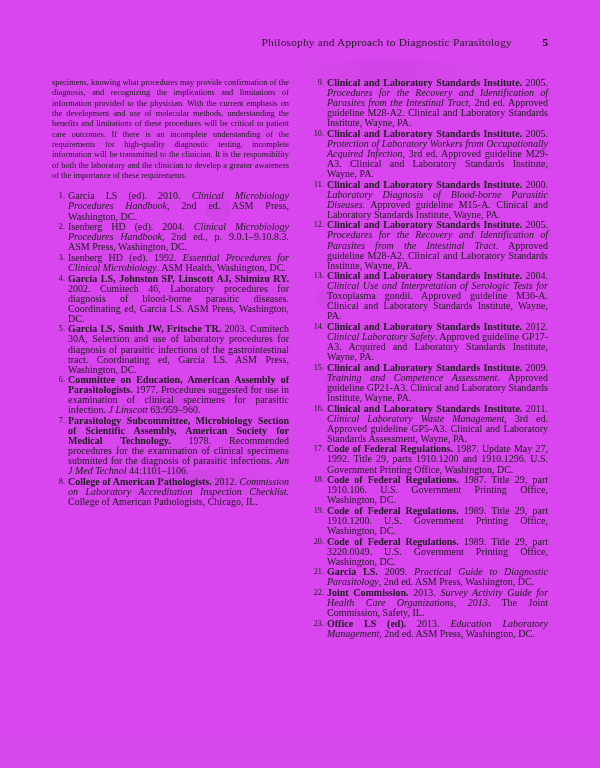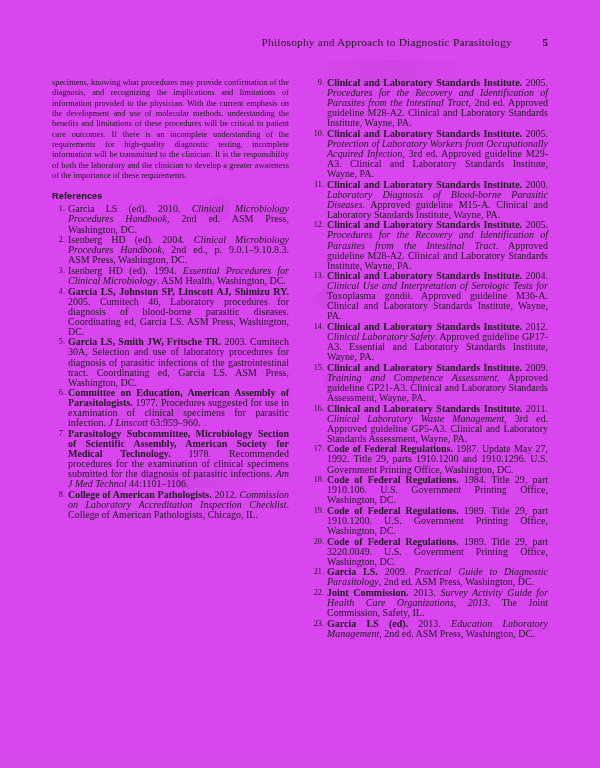--- a/index.html
+++ b/index.html
@@ -142,50 +142,49 @@
 
   <div class="running-head">
     <div class="running-head-title">Philosophy and Approach to Diagnostic Parasitology</div>
     <div class="running-head-pagenum">5</div>
   </div>
 
   <div class="columns">
 
     <div class="col">
       <p class="body-para">specimens, knowing what procedures may provide confirmation of the diagnosis, and recognizing the implications and limitations of information provided to the physician. With the current emphasis on the development and use of molecular methods, understanding the benefits and limitations of these procedures will be critical to patient care outcomes. If there is an incomplete understanding of the requirements for high-quality diagnostic testing, incomplete information will be transmitted to the clinician. It is the responsibility of both the laboratory and the clinician to develop a greater awareness of the importance of these requirements.</p>
-      <div class="refs-heading">References</div>
       <ol class="ref-list" id="ref-list-left">
           <li class="ref-item"><span>Garcia LS (ed). 2010. </span><span class="it">Clinical Microbiology Procedures Handbook</span><span>, 2nd ed. ASM Press, Washington, DC.</span></li>
           <li class="ref-item"><span>Isenberg HD (ed). 2004. </span><span class="it">Clinical Microbiology Procedures Handbook</span><span>, 2nd ed., p. 9.0.1–9.10.8.3. ASM Press, Washington, DC.</span></li>
-          <li class="ref-item"><span>Isenberg HD (ed). 1994. </span><span class="it">Essential Procedures for Clinical Microbiology</span><span>. ASM Health, Washington, DC.</span></li>
-          <li class="ref-item"><span class="bd">Garcia LS, Johnston SP, Linscott AJ, Shimizu RY.</span><span> 2005. Cumitech 46, Laboratory procedures for diagnosis of blood-borne parasitic diseases. Coordinating ed, Garcia LS. ASM Press, Washington, DC.</span></li>
+          <li class="ref-item"><span>Isenberg HD (ed). 1992. </span><span class="it">Essential Procedures for Clinical Microbiology</span><span>. ASM Health, Washington, DC.</span></li>
+          <li class="ref-item"><span class="bd">Garcia LS, Johnston SP, Linscott AJ, Shimizu RY.</span><span> 2002. Cumitech 46, Laboratory procedures for diagnosis of blood-borne parasitic diseases. Coordinating ed, Garcia LS. ASM Press, Washington, DC.</span></li>
           <li class="ref-item"><span class="bd">Garcia LS, Smith JW, Fritsche TR.</span><span> 2003. Cumitech 30A, Selection and use of laboratory procedures for diagnosis of parasitic infections of the gastrointestinal tract. Coordinating ed, Garcia LS. ASM Press, Washington, DC.</span></li>
           <li class="ref-item"><span class="bd">Committee on Education, American Assembly of Parasitologists.</span><span> 1977. Procedures suggested for use in examination of clinical specimens for parasitic infection. </span><span class="it">J Linscott</span><span> 63:959–960.</span></li>
           <li class="ref-item"><span class="bd">Parasitology Subcommittee, Microbiology Section of Scientific Assembly, American Society for Medical Technology.</span><span> 1978. Recommended procedures for the examination of clinical specimens submitted for the diagnosis of parasitic infections. </span><span class="it">Am J Med Technol</span><span> 44:1101–1106.</span></li>
           <li class="ref-item"><span class="bd">College of American Pathologists.</span><span> 2012. </span><span class="it">Commission on Laboratory Accreditation Inspection Checklist</span><span>. College of American Pathologists, Chicago, IL.</span></li>
         </ol>
     </div>
 
     <div class="col">
       <ol class="ref-list start-9" id="ref-list-right">
           <li class="ref-item"><span class="bd">Clinical and Laboratory Standards Institute.</span><span> 2005. </span><span class="it">Procedures for the Recovery and Identification of Parasites from the Intestinal Tract</span><span>, 2nd ed. Approved guideline M28-A2. Clinical and Laboratory Standards Institute, Wayne, PA.</span></li>
           <li class="ref-item"><span class="bd">Clinical and Laboratory Standards Institute.</span><span> 2005. </span><span class="it">Protection of Laboratory Workers from Occupationally Acquired Infection</span><span>, 3rd ed. Approved guideline M29-A3. Clinical and Laboratory Standards Institute, Wayne, PA.</span></li>
           <li class="ref-item"><span class="bd">Clinical and Laboratory Standards Institute.</span><span> 2000. </span><span class="it">Laboratory Diagnosis of Blood-borne Parasitic Diseases</span><span>. Approved guideline M15-A. Clinical and Laboratory Standards Institute, Wayne, PA.</span></li>
           <li class="ref-item"><span class="bd">Clinical and Laboratory Standards Institute.</span><span> 2005. </span><span class="it">Procedures for the Recovery and Identification of Parasites from the Intestinal Tract</span><span>. Approved guideline M28-A2. Clinical and Laboratory Standards Institute, Wayne, PA.</span></li>
           <li class="ref-item"><span class="bd">Clinical and Laboratory Standards Institute.</span><span> 2004. </span><span class="it">Clinical Use and Interpretation of Serologic Tests for</span><span> Toxoplasma gondii. Approved guideline M36-A. Clinical and Laboratory Standards Institute, Wayne, PA.</span></li>
-          <li class="ref-item"><span class="bd">Clinical and Laboratory Standards Institute.</span><span> 2012. </span><span class="it">Clinical Laboratory Safety</span><span>. Approved guideline GP17-A3. Essential and Laboratory Standards Institute, Wayne, PA.</span></li>
-          <li class="ref-item"><span class="bd">Clinical and Laboratory Standards Institute.</span><span> 2009. </span><span class="it">Training and Competence Assessment</span><span>. Approved guideline GP21-A3. Clinical and Laboratory Standards Assessment, Wayne, PA.</span></li>
+          <li class="ref-item"><span class="bd">Clinical and Laboratory Standards Institute.</span><span> 2012. </span><span class="it">Clinical Laboratory Safety</span><span>. Approved guideline GP17-A3. Acquired and Laboratory Standards Institute, Wayne, PA.</span></li>
+          <li class="ref-item"><span class="bd">Clinical and Laboratory Standards Institute.</span><span> 2009. </span><span class="it">Training and Competence Assessment</span><span>. Approved guideline GP21-A3. Clinical and Laboratory Standards Institute, Wayne, PA.</span></li>
           <li class="ref-item"><span class="bd">Clinical and Laboratory Standards Institute.</span><span> 2011. </span><span class="it">Clinical Laboratory Waste Management</span><span>, 3rd ed. Approved guideline GP5-A3. Clinical and Laboratory Standards Assessment, Wayne, PA.</span></li>
           <li class="ref-item"><span class="bd">Code of Federal Regulations.</span><span> 1987. Update May 27, 1992. Title 29, parts 1910.1200 and 1910.1296. U.S. Government Printing Office, Washington, DC.</span></li>
-          <li class="ref-item"><span class="bd">Code of Federal Regulations.</span><span> 1984. Title 29, part 1910.106. U.S. Government Printing Office, Washington, DC.</span></li>
+          <li class="ref-item"><span class="bd">Code of Federal Regulations.</span><span> 1987. Title 29, part 1910.106. U.S. Government Printing Office, Washington, DC.</span></li>
           <li class="ref-item"><span class="bd">Code of Federal Regulations.</span><span> 1989. Title 29, part 1910.1200. U.S. Government Printing Office, Washington, DC.</span></li>
           <li class="ref-item"><span class="bd">Code of Federal Regulations.</span><span> 1989. Title 29, part 3220.0049. U.S. Government Printing Office, Washington, DC.</span></li>
           <li class="ref-item"><span class="bd">Garcia LS.</span><span> 2009. </span><span class="it">Practical Guide to Diagnostic Parasitology</span><span>, 2nd ed. ASM Press, Washington, DC.</span></li>
           <li class="ref-item"><span class="bd">Joint Commission.</span><span> 2013. </span><span class="it">Survey Activity Guide for Health Care Organizations, 2013</span><span>. The Joint Commission, Safety, IL.</span></li>
-          <li class="ref-item"><span class="bd">Garcia LS (ed).</span><span> 2013. </span><span class="it">Education Laboratory Management</span><span>, 2nd ed. ASM Press, Washington, DC.</span></li>
+          <li class="ref-item"><span class="bd">Office LS (ed).</span><span> 2013. </span><span class="it">Education Laboratory Management</span><span>, 2nd ed. ASM Press, Washington, DC.</span></li>
         </ol>
     </div>
 
   </div>
 
   <div class="artifact" style="left:205px; top:196px; width:26px; height:26px;"></div>
   <div class="artifact" style="left:152px; top:388px; width:34px; height:34px;"></div>
   <div class="artifact" style="left:316px; top:288px; width:22px; height:22px;"></div>
   <div class="artifact" style="left:324px; top:372px; width:18px; height:18px;"></div>
   <div class="streak" style="left:300px; top:60px; width:180px; height:22px;"></div>

